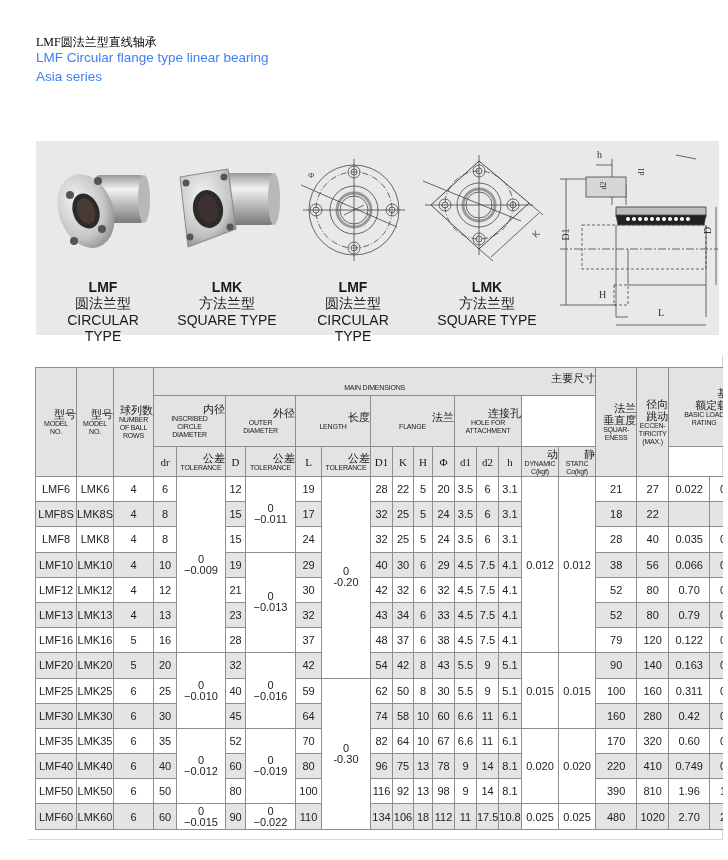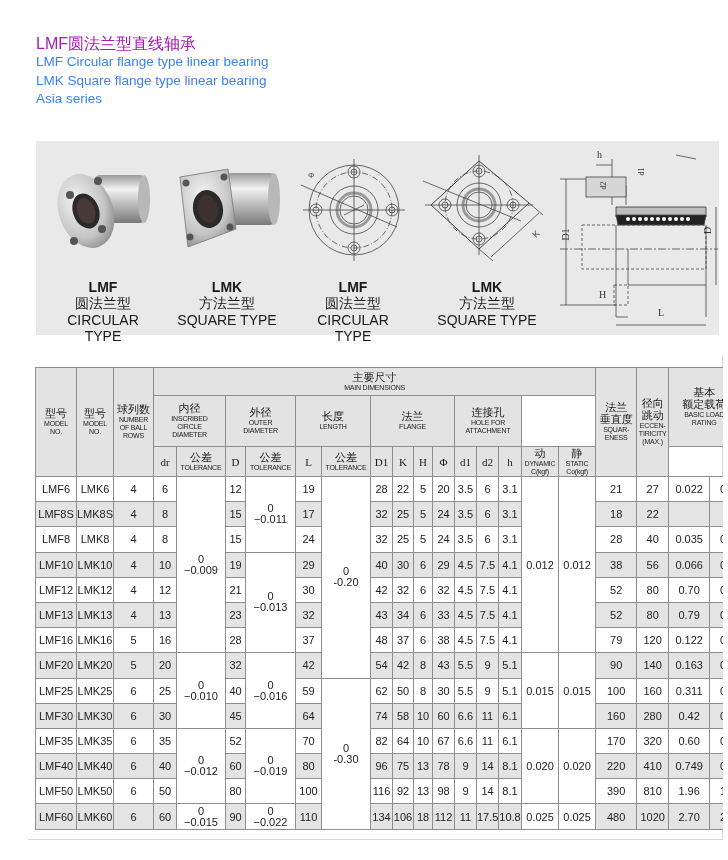--- a/index.html
+++ b/index.html
@@ -1,49 +1,48 @@
 <!DOCTYPE html>
 <html><head>
 <meta charset="utf-8">
 <style>
   * { box-sizing: border-box; margin: 0; padding: 0; }
   body { width: 728px; height: 860px; background: #ffffff; position: relative; overflow: hidden; font-family: "Liberation Sans", "DejaVu Sans", sans-serif; color: #1a1a1a; }
   .titles { position: absolute; left: 36px; top: 36px; line-height: 1; }
-  .titles .cn { font-size: 16px; font-family: Liberation Sans, sans-serif; color: #a21caf; margin-bottom: 3px; }
+  .titles .cn { font-size: 12px; font-family: Liberation Serif, serif; color: #000000; margin-bottom: 3px; }
   .titles .en { font-size: 13.5px; color: #3b82f6; margin-bottom: 5px; }
   .panel { position: absolute; left: 36px; top: 141px; width: 683px; height: 194px; background: #e9e9e9; }
   .prod { position: absolute; text-align: center; color: #1a1a1a; }
   .prod .code { font-weight: bold; font-size: 14px; line-height: 16px; }
   .prod .cn { font-family: "DejaVu Sans", sans-serif; font-size: 14px; line-height: 17px; }
   .prod .en { font-size: 14px; line-height: 16px; }
   svg { position: absolute; }
   table.spec { position: absolute; left: 35px; top: 367px; border-collapse: collapse; table-layout: fixed; width: 700px; font-size: 11px; }
   table.spec td, table.spec th { border: 1px solid #8e8e8e; text-align: center; vertical-align: middle; padding: 0; font-weight: normal; overflow: hidden; white-space: nowrap; }
   table.spec th { background: #e3e3e3; color: #1a1a1a; }
-  th .cn { font-family: Liberation Mono, monospace; font-size: 11px; line-height: 12px; display: block; }
+  th .cn { font-family: Liberation Sans, sans-serif; font-size: 11px; line-height: 12px; display: block; text-align: right; }
   th .en { font-size: 7px; line-height: 8px; display: block; letter-spacing: -0.2px; }
   th .sym { font-size: 11px; font-family: Liberation Serif, serif; }
   tr.hr1 { height: 28px; } tr.hr2 { height: 51px; } tr.hr3 { height: 30px; }
   tr.dr { height: 25.2px; }
   td { font-size: 11px; color: #222; }
   tr.dr.alt td.c { background: #e4e4e4; }
   tr.dr td.c { background: #ffffff; }
   td.m { background: #ffffff !important; }
   td.lft { text-align: left; padding-left: 5px; }
   td.tol { text-align: left; padding-left: 8px; line-height: 11px; font-size: 11px; }
   .clipr { position: absolute; right: 0; top: 360px; width: 5px; height: 480px; background: #fff; }
   .frame { position: absolute; left: 28px; top: 355px; width: 695px; height: 485px; border-right: 1px solid #d8d8d8; border-bottom: 1px solid #d8d8d8; pointer-events: none; }
 </style>
 </head>
 <body>
 
 <div class="titles">
   <div class="cn">LMF圆法兰型直线轴承</div>
   <div class="en">LMF Circular flange type linear bearing</div>
-  <div class="en">LMK Square flange type linear bearing</div>
   <div class="en">Asia series</div>
 </div>
 
 <div class="panel">
 
   <svg style="left:20px;top:22px" width="100" height="90" viewBox="0 0 100 90">
     <defs>
       <linearGradient id="cyl" x1="0" y1="0" x2="0" y2="1">
         <stop offset="0" stop-color="#9a9a9a"></stop>
           <stop offset="0.3" stop-color="#f2f2f2"></stop>

